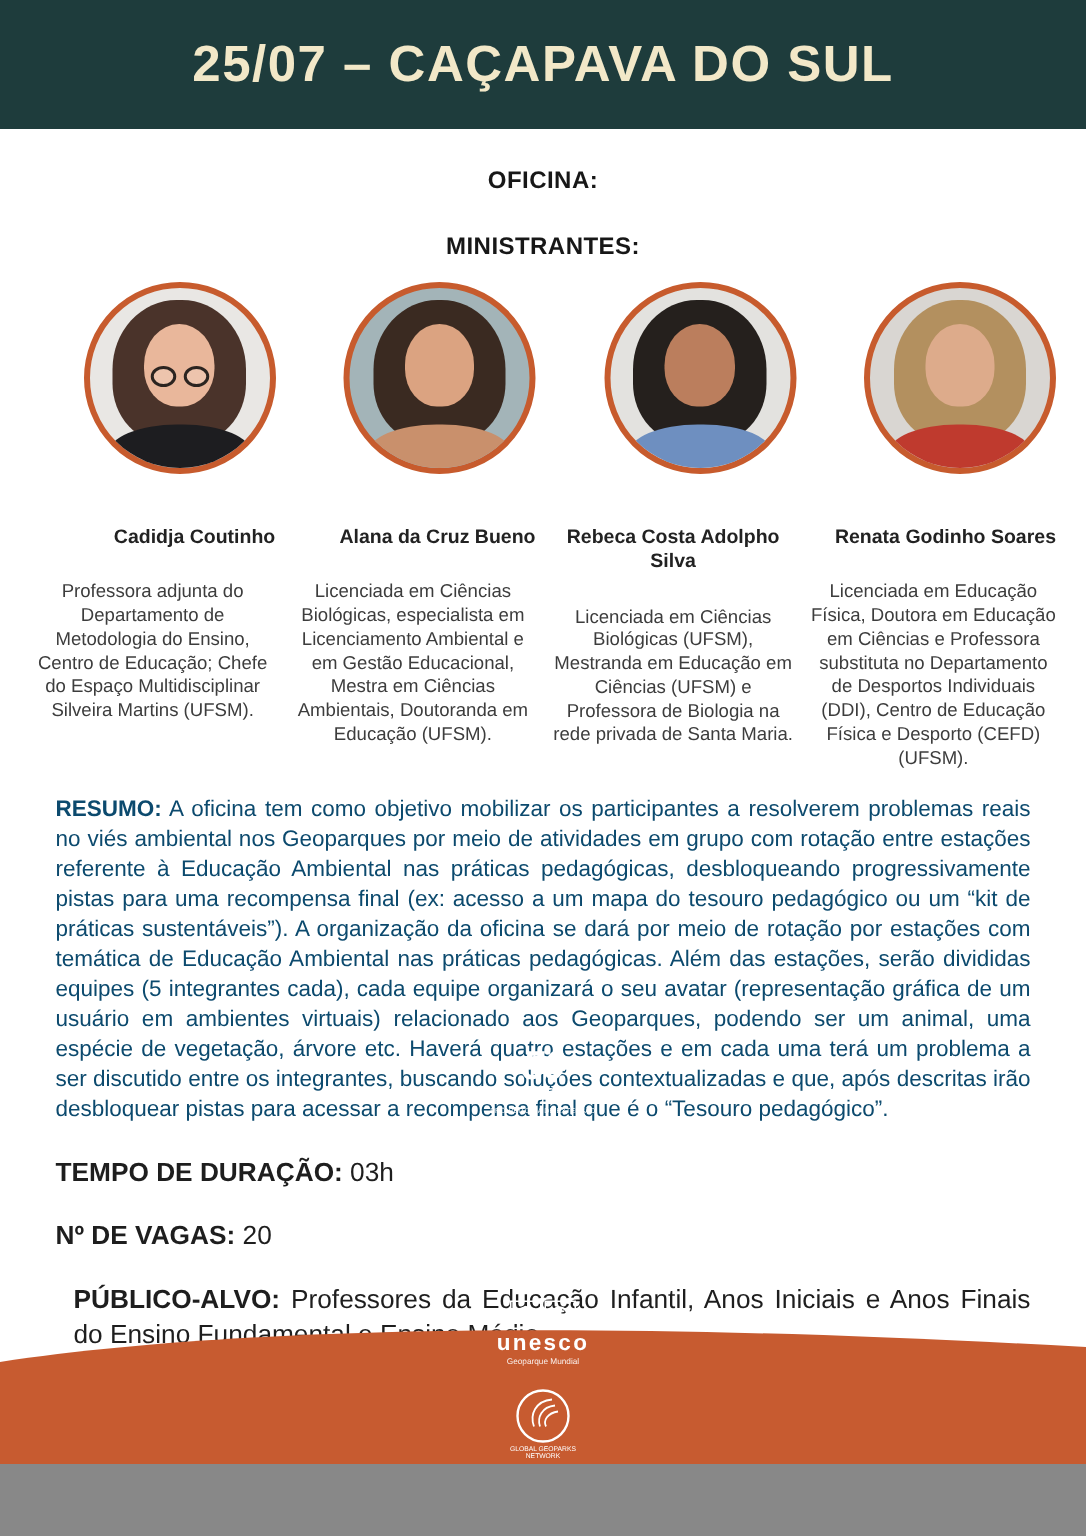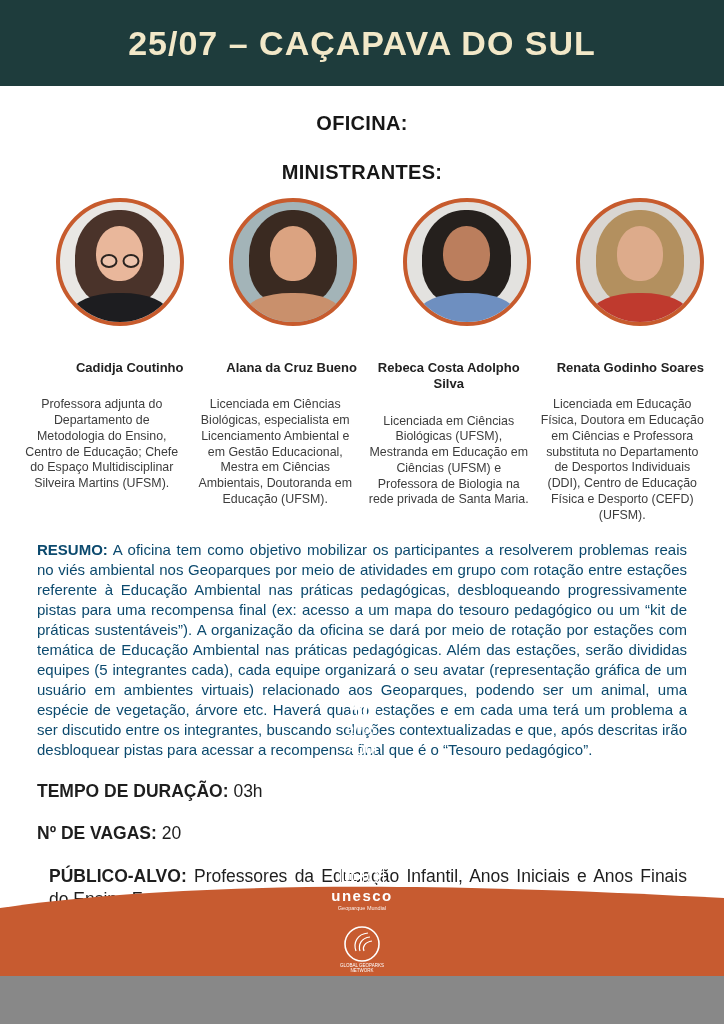--- a/index.html
+++ b/index.html
@@ -15,21 +15,21 @@
     height:86px; background:var(--header_bg,#1e3c3c);
     display:flex; align-items:center; justify-content:center;
   }
   .banner h1 {
     color:var(--header_text,#f2e8c8); font-size:34px; font-weight:bold;
     letter-spacing:1px;
   }
 
   
   .section-label {
-    text-align:center; font-weight:bold; font-size:20px; margin-top:26px;
+    text-align:center; font-weight:bold; font-size:16px; margin-top:26px;
     color:#171717; letter-spacing:.3px;
   }
   .title {
     text-align:center; font-size:21.5px; font-weight:600; line-height:1.3;
     margin-top:16px; padding:0 72px; color:#1c1c1c;
   }
 
   
   .people {
     display:grid; grid-template-columns:repeat(4,1fr);

